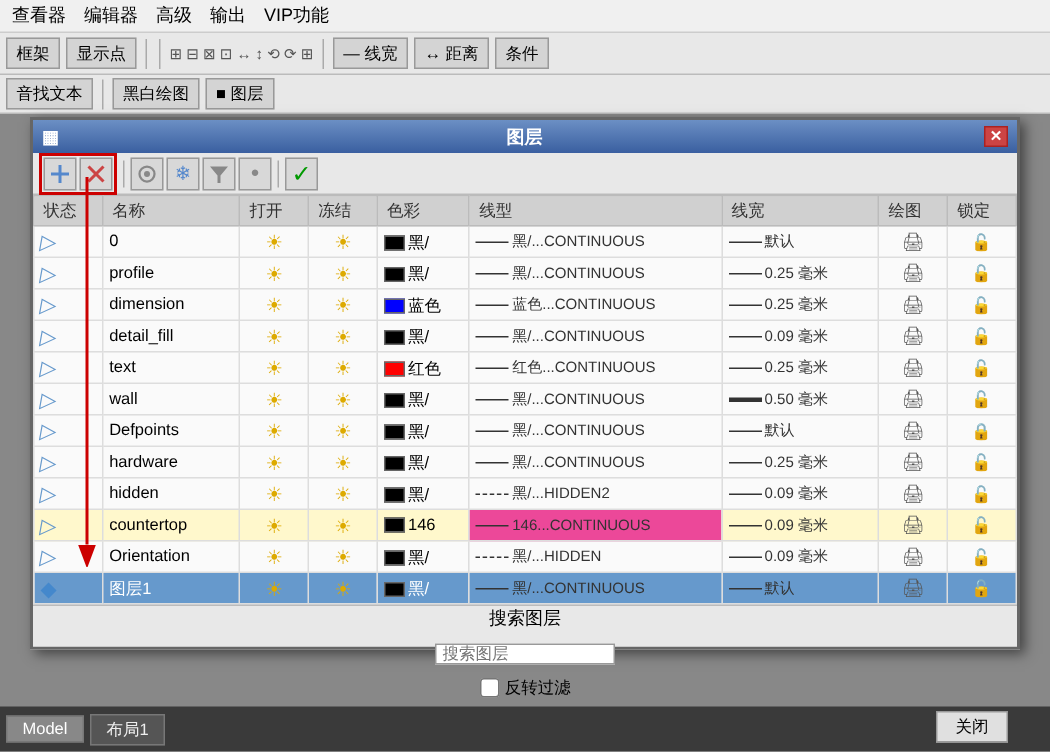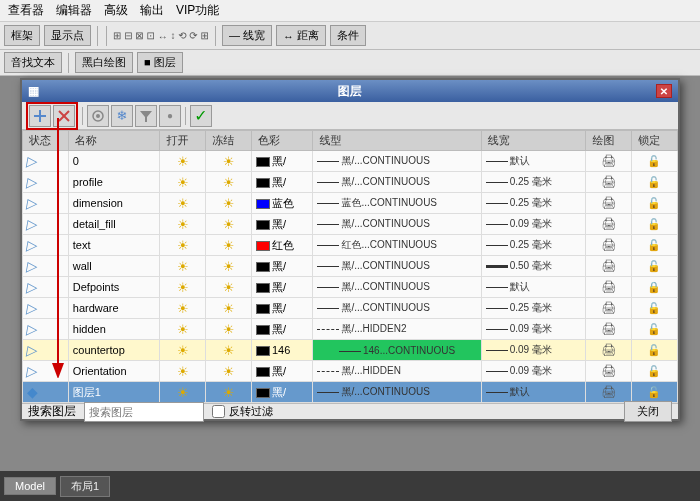--- a/index.html
+++ b/index.html
@@ -190,26 +190,27 @@
       position: absolute;
       left: 28px;
       top: 108px;
       pointer-events: none;
       z-index: 200;
     }
 
     
     .dialog-bottom {
       background: #e8e8e8;
-      height: 16px;
+      height: 28px;
       display: flex;
       align-items: center;
       padding: 0 6px;
       gap: 8px;
       border-top: 1px solid #bbb;
+      flex-direction: column;
     }
     .search-input {
       height: 20px;
       border: 1px solid #999;
       padding: 0 4px;
       font-size: 11px;
       width: 120px;
       background: white;
     }
     .filter-checkbox {
@@ -484,21 +485,21 @@
       <td style="text-align:center;"><span class="lock-icon-col">🔓</span></td>
     </tr>
           <tr>
       <td style="background:#fff8cc;"><span style="color:#6699cc; font-size:14px; display:inline-block; transform:skewX(-10deg);">▷</span></td>
       <td style="min-width:70px;background:#fff8cc;">countertop</td>
       <td style="text-align:center;background:#fff8cc;"><span class="icon-sun">☀</span></td>
       <td style="text-align:center;background:#fff8cc;"><span class="icon-sun">☀</span></td>
       <td style="background:#fff8cc;">
         <span class="color-swatch" style="background:#000000;"></span>146
       </td>
-      <td style="min-width:110px;background:#22c55e;text-align:center;"><span style="display:inline-block;width:22px;border-top:1.5px solid #333;vertical-align:middle;margin-right:2px;"></span><span class="linetype-text">146...CONTINUOUS</span></td>
+      <td style="min-width:110px;background:#ec4899;"><span style="display:inline-block;width:22px;border-top:1.5px solid #333;vertical-align:middle;margin-right:2px;"></span><span class="linetype-text">146...CONTINUOUS</span></td>
       <td style="min-width:80px;background:#fff8cc;"><span style="display:inline-block;width:22px;border-top:1px solid #333;vertical-align:middle;margin-right:2px;"></span><span class="linewidth-text">0.09 毫米</span></td>
       <td style="text-align:center;background:#fff8cc;"><span class="print-icon">🖨</span></td>
       <td style="text-align:center;background:#fff8cc;"><span class="lock-icon-col">🔓</span></td>
     </tr>
           <tr>
       <td style=""><span style="color:#6699cc; font-size:14px; display:inline-block; transform:skewX(-10deg);">▷</span></td>
       <td style="min-width:70px;">Orientation</td>
       <td style="text-align:center;"><span class="icon-sun">☀</span></td>
       <td style="text-align:center;"><span class="icon-sun">☀</span></td>
       <td style="">

